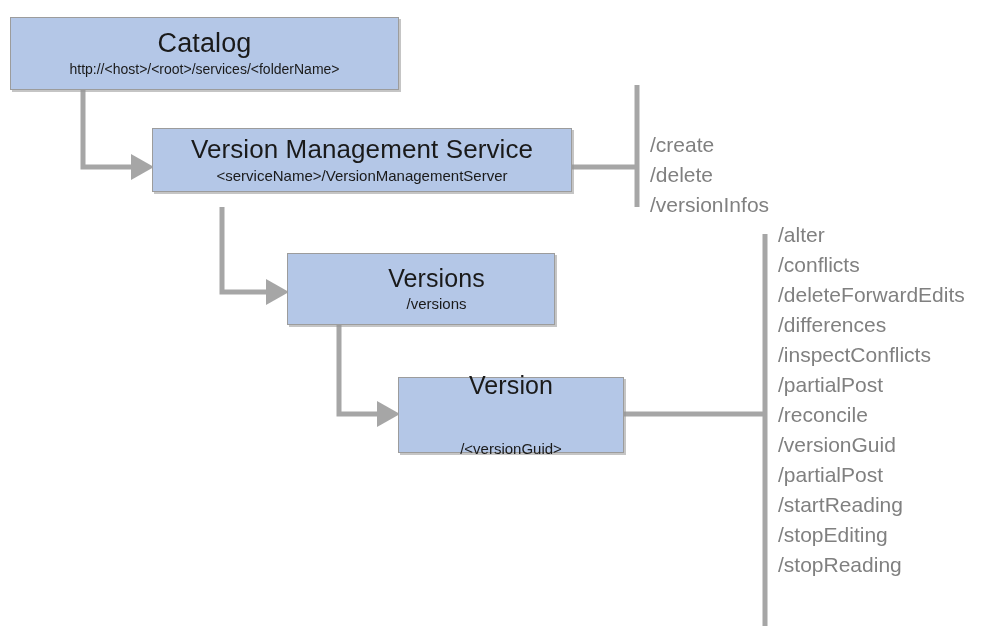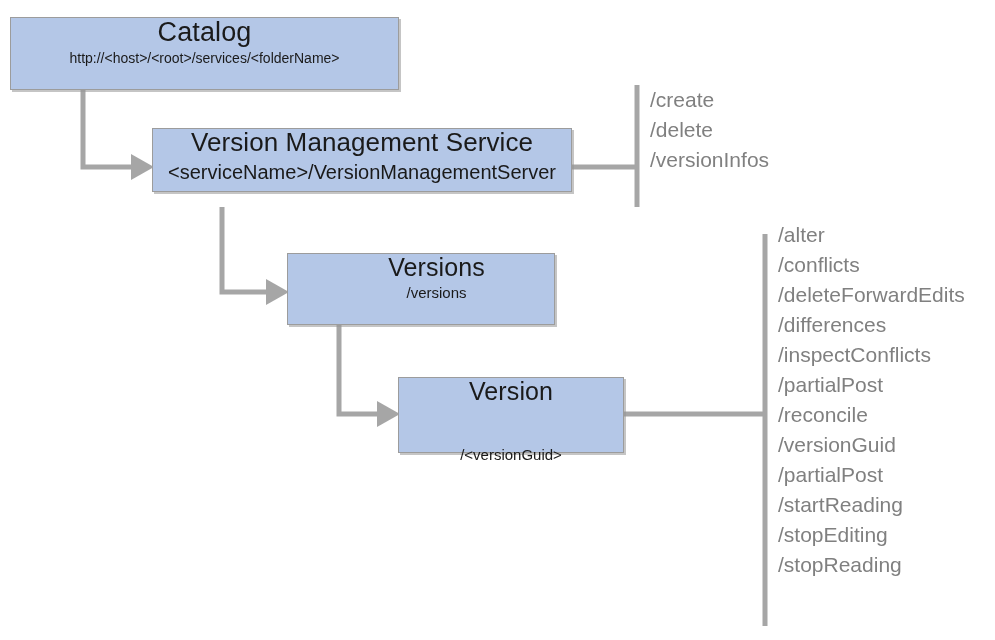--- a/index.html
+++ b/index.html
@@ -23,20 +23,21 @@
   
   .node {
     position: absolute;
     box-sizing: border-box;
     background: #b4c7e7;
     border: 1px solid #9c9c9c;
     box-shadow: 2px 2px 0 rgba(150,150,150,0.55);
     display: flex;
     flex-direction: column;
     align-items: center;
+    justify-content: center;
     color: #1a1a1a;
   }
   .node-title {
     font-size: 26px;
     line-height: 1.05;
     font-weight: 400;
     letter-spacing: 0.1px;
     text-align: center;
     white-space: nowrap;
   }
@@ -48,21 +49,21 @@
     white-space: nowrap;
   }
   #node-catalog   { left: 10px;  top: 17px;  width: 389px; height: 73px; }
   #node-vms       { left: 152px; top: 128px; width: 420px; height: 64px; }
   #node-versions  { left: 287px; top: 253px; width: 268px; height: 72px; padding-left: 31px; }
   #node-version   { left: 398px; top: 377px; width: 226px; height: 76px; gap: 38px; }
 
   #node-catalog .node-title  { font-size: 27px; }
   #node-catalog .node-sub    { font-size: 14px; }
   #node-vms .node-title      { font-size: 26px; }
-  #node-vms .node-sub        { font-size: 20px; }
+  #node-vms .node-sub        { font-size: 15px; }
   #node-versions .node-title { font-size: 25px; }
   #node-versions .node-sub   { font-size: 15px; }
   #node-version .node-title  { font-size: 25px; }
   #node-version .node-sub    { font-size: 15px; }
 
   
   .connector-layer {
     position: absolute;
     left: 0; top: 0;
     width: 995px;
@@ -77,21 +78,21 @@
     margin: 0;
     padding: 0;
     list-style: none;
     color: #808080;
     font-size: 21px;
     line-height: 30px;
     white-space: nowrap;
   }
   #ops-service { left: 650px; top: 85px; }
   #ops-version { left: 778px; top: 220px; }
-  #ops-service .op-list { font-size: 21px; line-height: 30px; }
+  #ops-service .op-list { font-size: 21px; line-height: 30px; margin-top: 45px; }
   #ops-version .op-list { font-size: 21px; line-height: 30px; }
 </style>
 </head>
 <body>
 
 <div id="diagram-canvas">
 
   <svg class="connector-layer" width="995" height="640" viewBox="0 0 995 640" xmlns="http://www.w3.org/2000/svg">
 
     <g>

